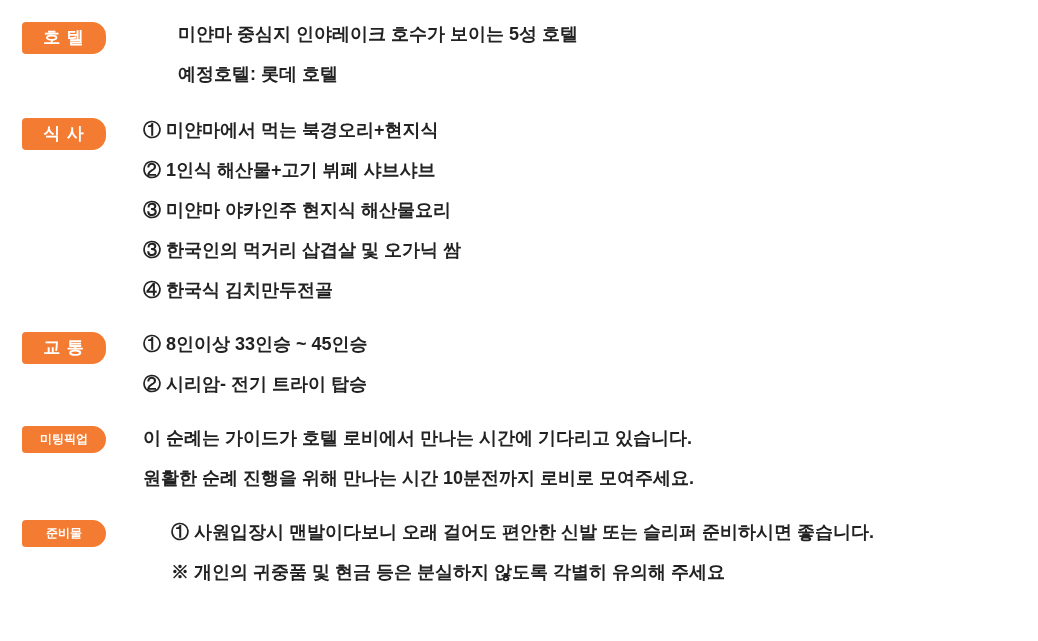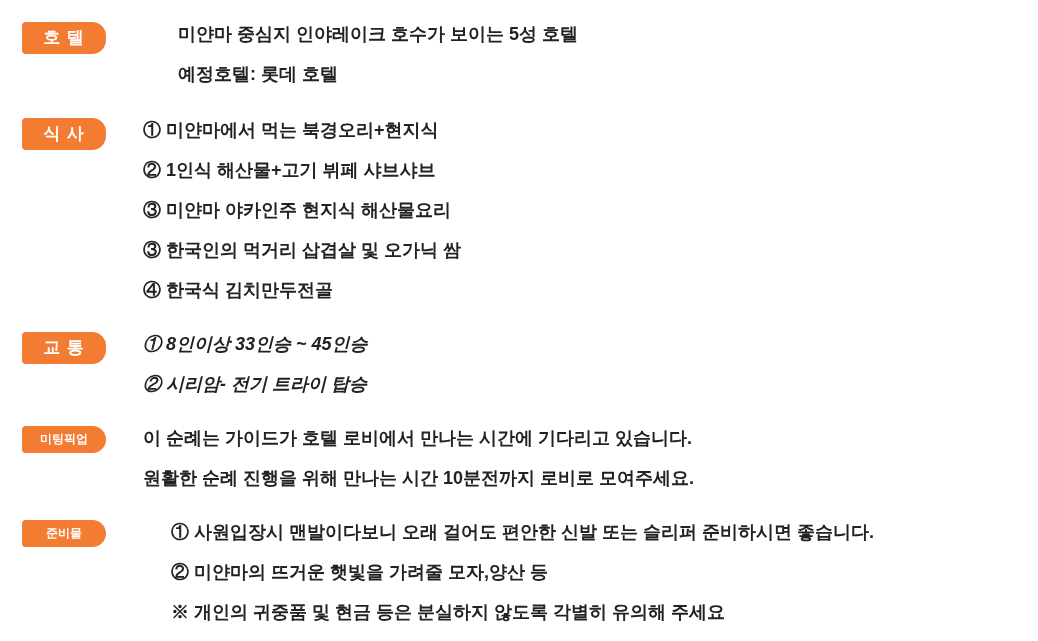--- a/index.html
+++ b/index.html
@@ -61,21 +61,21 @@
   }
   .line {
     font-size: 18px;
     font-weight: bold;
     color: #222222;
     line-height: 40px;
     white-space: nowrap;
   }
   .sec-hotel .lines-col { padding-top: 0px; margin-left: 35px; }
   .sec-meal .lines-col { padding-top: 0px; }
-  .sec-transport .lines-col { padding-top: 0px; font-style: italic; }
+  .sec-transport .lines-col { padding-top: 0px; }
   .sec-meeting .lines-col { padding-top: 0px; }
   .sec-prep .lines-col { padding-top: 0px; margin-left: 28px; }
 
   .sec-hotel { margin-top: 6px; }
   .sec-meal { margin-top: 16px; }
   .sec-transport { margin-top: 14px; }
   .sec-meeting { margin-top: 14px; }
   .sec-prep { margin-top: 14px; }
 
   .tag-wrap-hotel { padding-top: 8px; }
@@ -131,18 +131,17 @@
       <div class="line">원활한 순례 진행을 위해 만나는 시간 10분전까지 로비로 모여주세요.</div>
     </div>
   </div>
 
   <div class="section sec-prep">
     <div class="tag-col tag-wrap-prep">
       <span class="tag narrow">준비물</span>
     </div>
     <div class="lines-col">
       <div class="line">① 사원입장시 맨발이다보니 오래 걸어도 편안한 신발 또는 슬리퍼 준비하시면 좋습니다.</div>
-      <div class="line">② 미얀마의 뜨거운 햇빛을 가려줄 모자,양산 등</div>
       <div class="line">※ 개인의 귀중품 및 현금 등은 분실하지 않도록 각별히 유의해 주세요</div>
     </div>
   </div>
 
 </div>
 
 </body></html>

